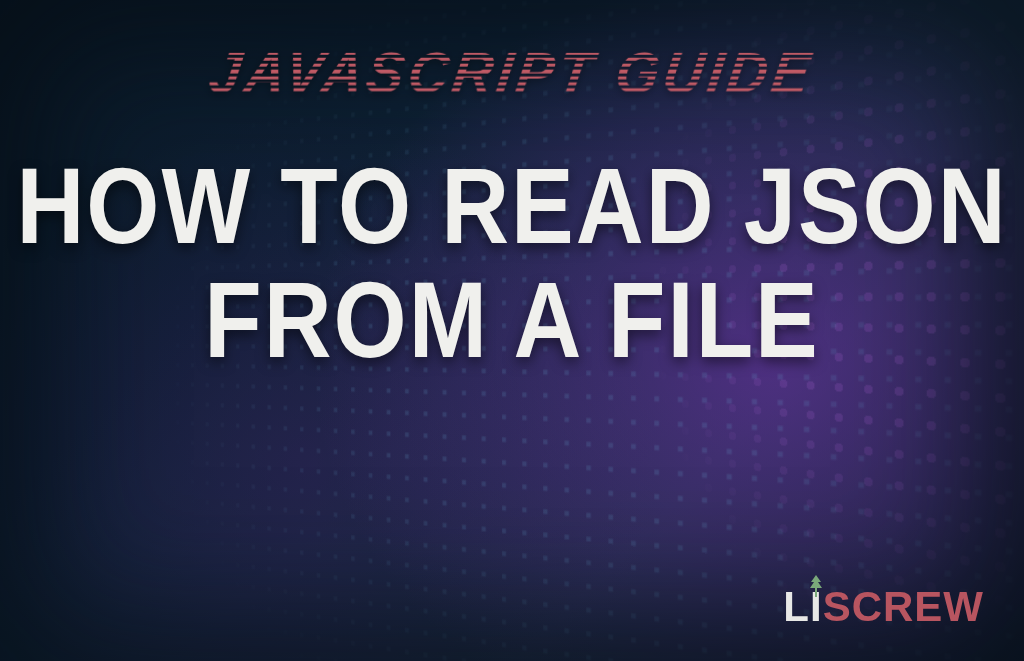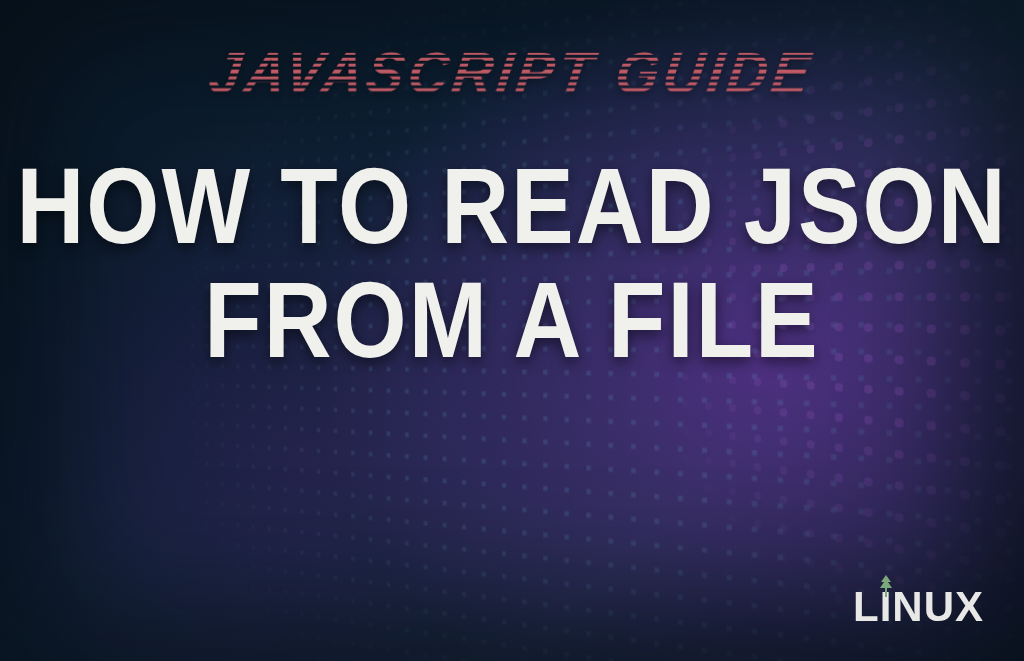--- a/index.html
+++ b/index.html
@@ -166,15 +166,15 @@
     <div>FROM A FILE</div>
   </div>
 
   <div class="logo">
     <span class="logo-linux">L</span>
       <span class="logo-i"><span class="logo-tree">
       <svg width="14" height="22" viewBox="0 0 14 22">
         <polygon points="7,0 2,7 5,7 1,13 6,13 6,22 8,22 8,13 13,13 9,7 12,7" fill="#7aa87a"></polygon>
       </svg>
     </span><span>I</span></span>
-      <span class="logo-linux">NUX</span>
+      <span class="logo-screw">SCREW</span>
   </div>
 </div>
 
 </body></html>

